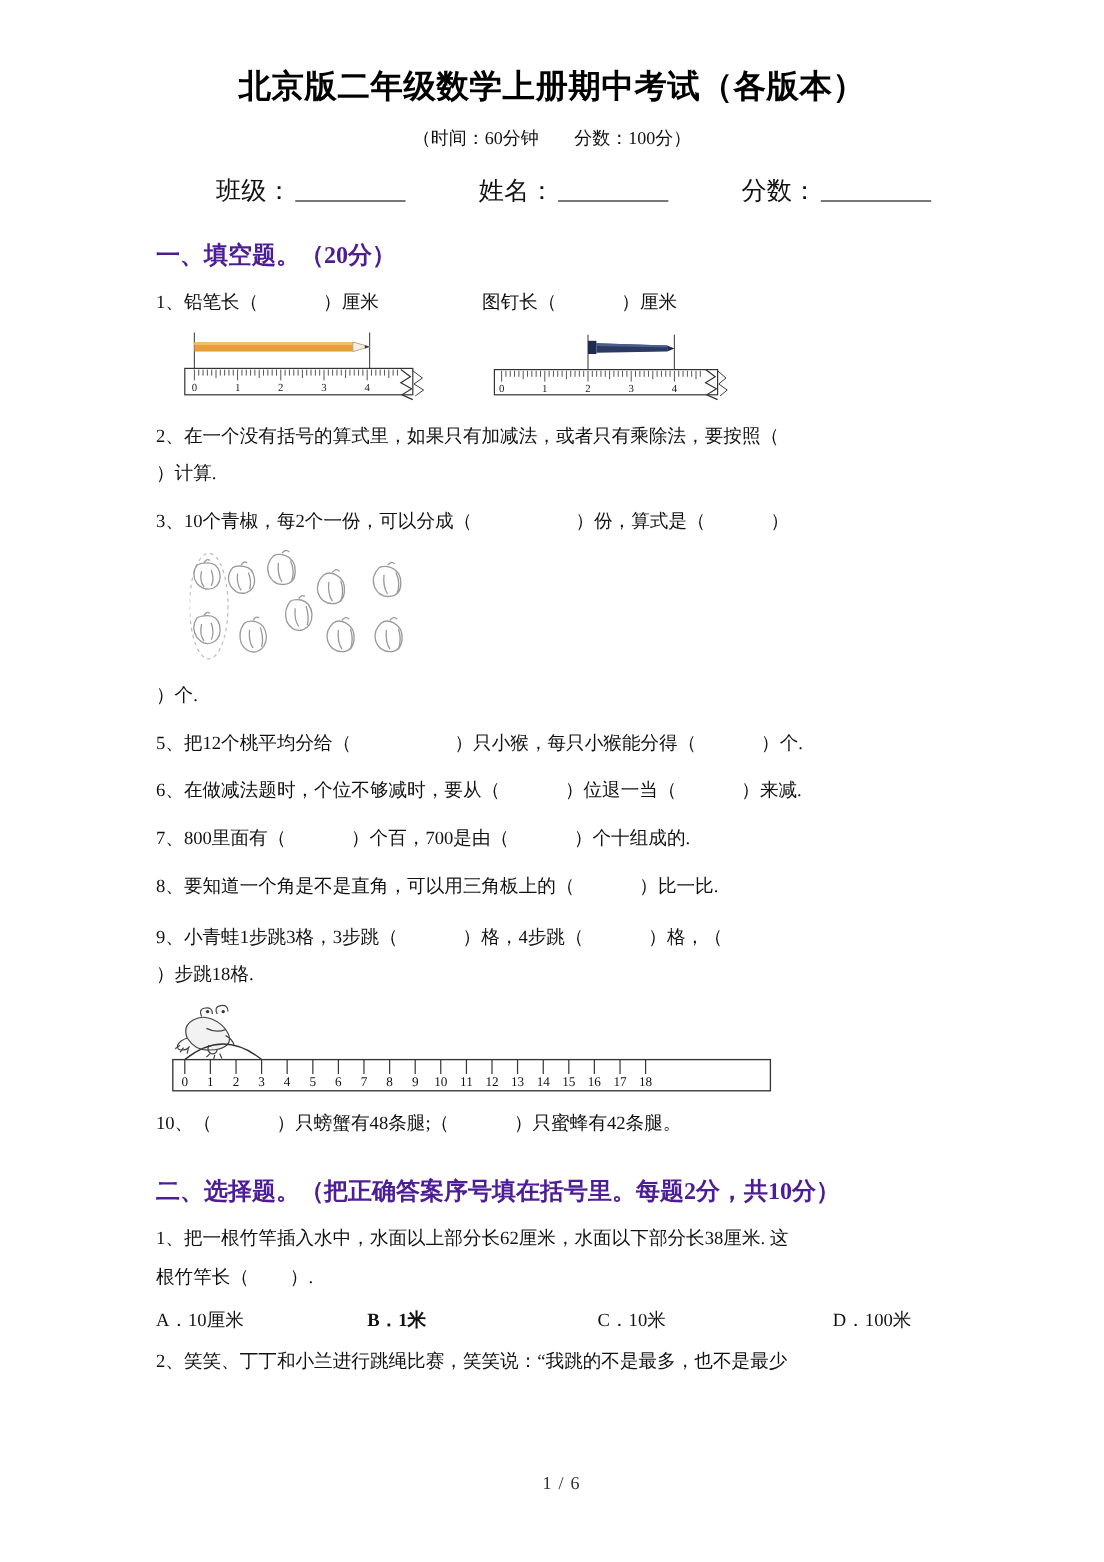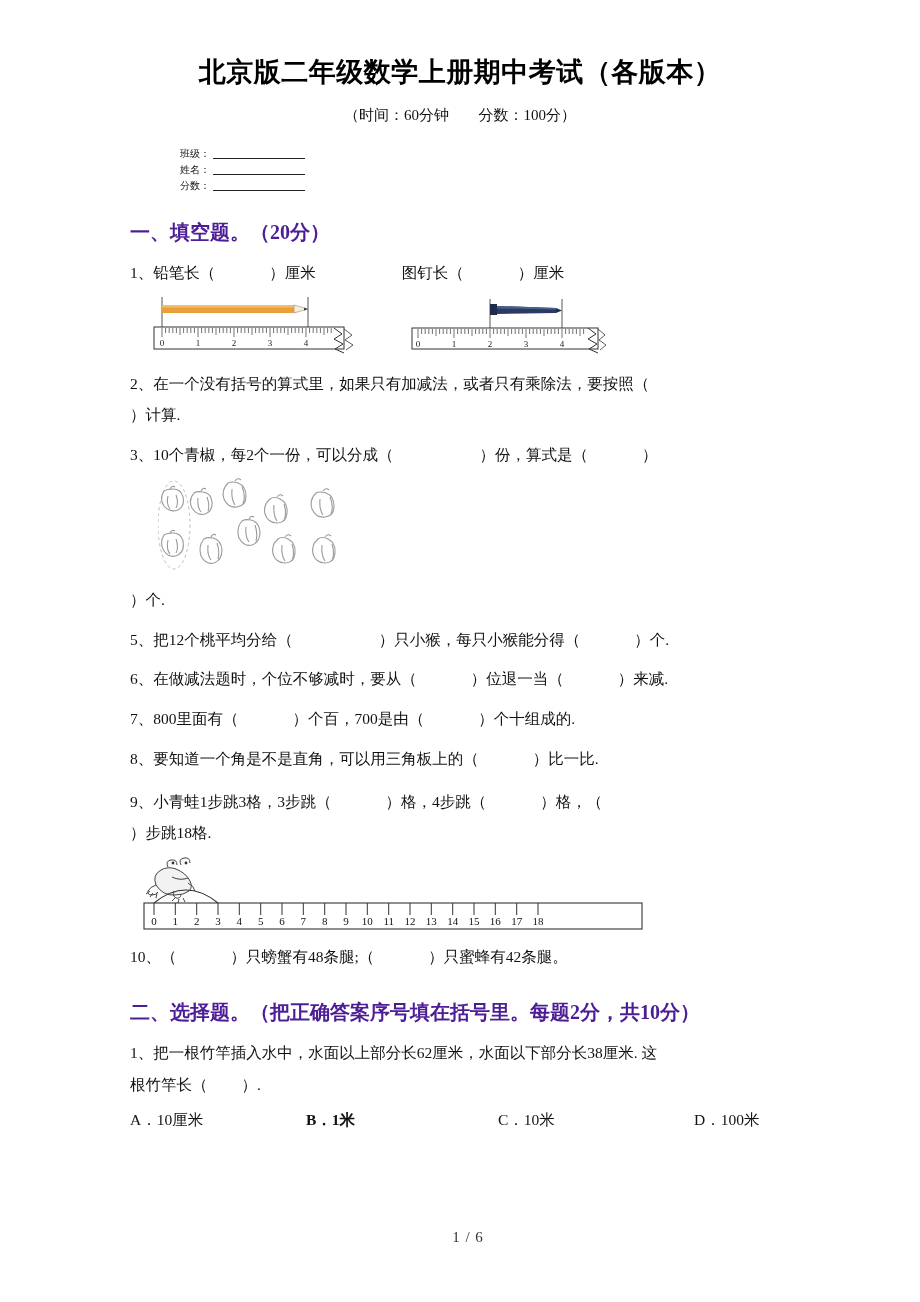--- a/index.html
+++ b/index.html
@@ -33,26 +33,25 @@
   }
   .doc-subtitle {
     text-align: center;
     font-size: 15px;
     margin-top: 16px;
     color: #111;
   }
   .subtitle-gap { display: inline-block; width: 22px; }
   .info-line {
     margin-top: 20px;
-    font-size: 10px;
+    font-size: 21px;
     display: flex;
     justify-content: space-between;
     padding: 0 14px 0 50px;
     color: #111;
-    flex-direction: column;
   }
   .info-item { white-space: nowrap; }
   .blank-rule {
     display: inline-block;
     width: 92px;
     border-bottom: 1.3px solid #222;
     height: 13px;
     margin-left: 3px;
     vertical-align: -2px;
   }
@@ -465,15 +464,16 @@
     </div>
   </div>
 
   <div class="opts">
     <span class="opt opt-a">A．10厘米</span>
     <span class="opt opt-b">B．1米</span>
     <span class="opt opt-c">C．10米</span>
     <span class="opt">D．100米</span>
   </div>
 
+  <div class="q q-tight">2、笑笑、丁丁和小兰进行跳绳比赛，笑笑说：“我跳的不是最多，也不是最少</div>
 
   <div class="footer">1 / 6</div>
 </div>
 
 </body></html>

